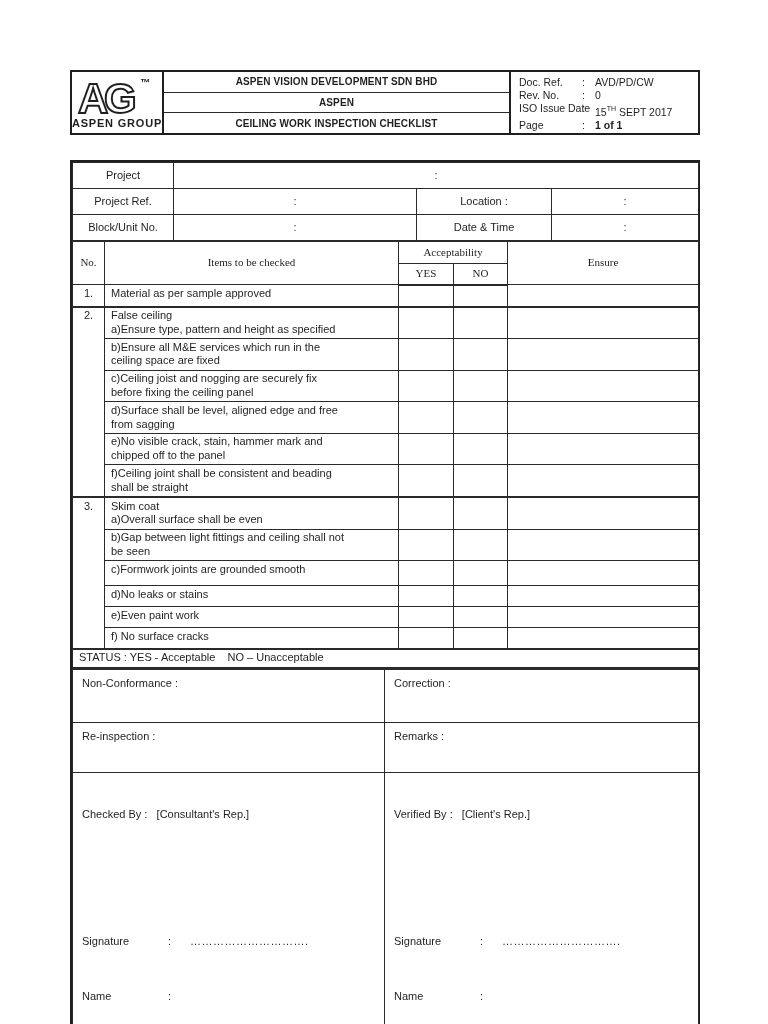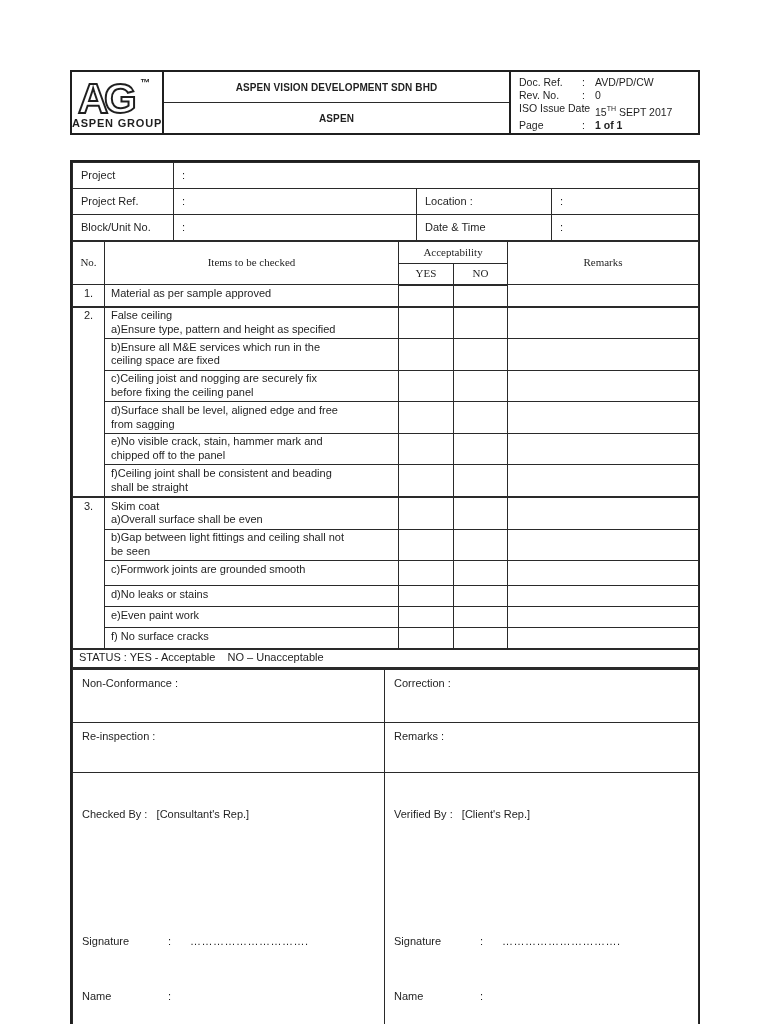--- a/index.html
+++ b/index.html
@@ -39,21 +39,21 @@
   .meta-value sup { font-size: 7px; }
   .meta-value.bold { font-weight: bold; }
 
   
   .form-box { position: absolute; left: 70px; top: 160px; width: 630px; border: 2px solid #1f1f1f; background: #fff; }
   table { width: 100%; border-collapse: collapse; table-layout: fixed; }
   td { border: 1px solid #2a2a2a; font-size: 11px; vertical-align: top; overflow: hidden; }
 
   
   .info-table td { vertical-align: middle; padding: 4px 8px; line-height: 13px; }
-  .info-table tr { height: 26px; }
+  .info-table tr { height: 26px; text-align: center; }
 
   
   .chk-table td { padding: 1.5px 6px; line-height: 13.8px; white-space: pre-wrap; }
   .chk-table .hdr { text-align: center; vertical-align: middle; white-space: nowrap; padding: 2px; font-family: Liberation Serif, serif; }
   .chk-table tr.hrow1 { height: 22px; }
   .chk-table tr.hrow2 { height: 21px; }
   .no-cell { text-align: center; padding-top: 3px; }
   .h22 { height: 22px; } .h29 { height: 29px; } .h25 { height: 25px; }
   .h21 { height: 21px; } .h19 { height: 19px; }
   .bb2 { border-bottom-width: 2px; }
@@ -80,20 +80,21 @@
       <svg class="logo-svg" width="80" height="40" viewBox="0 0 80 40">
         <text x="1" y="37" font-family="Liberation Sans, sans-serif" font-size="42" font-weight="bold" fill="none" stroke="#1f1f1f" stroke-width="2">A</text>
         <text x="27" y="37" font-family="Liberation Sans, sans-serif" font-size="42" font-weight="bold" fill="none" stroke="#1f1f1f" stroke-width="2">G</text>
         <text x="63" y="10" font-family="Liberation Sans, sans-serif" font-size="10" font-weight="bold" fill="#1f1f1f">™</text>
       </svg>
       <div class="logo-name">ASPEN GROUP</div>
     </div>
     <div class="titles-cell">
       <div class="title-row">ASPEN VISION DEVELOPMENT SDN BHD</div>
       <div class="title-row">ASPEN</div>
+      <div class="title-row">CEILING WORK INSPECTION CHECKLIST</div>
     </div>
     <div class="meta-cell">
       <div class="meta-row">
         <span class="meta-label">Doc. Ref.</span>
         <span class="meta-colon">:</span>
         <span class="meta-value">AVD/PD/CW</span>
       </div>
       <div class="meta-row">
         <span class="meta-label">Rev. No.</span>
         <span class="meta-colon">:</span>
@@ -147,21 +148,21 @@
           <col style="width:294px">
           <col style="width:55px">
           <col style="width:54px">
           <col style="width:191px">
         </colgroup>
       <tbody>
           <tr class="hrow1">
         <td class="hdr" rowspan="2">No.</td>
         <td class="hdr" rowspan="2">Items to be checked</td>
         <td class="hdr" colspan="2">Acceptability</td>
-        <td class="hdr" rowspan="2">Remarks</td>
+        <td class="hdr" rowspan="2">Ensure</td>
       </tr>
       <tr class="hrow2">
         <td class="hdr bb2">YES</td>
         <td class="hdr bb2">NO</td>
       </tr>
 
       <tr class="h22">
         <td class="no-cell bb2">1.</td>
         <td class="bb2">Material as per sample approved</td>
         <td class="bb2"></td>

